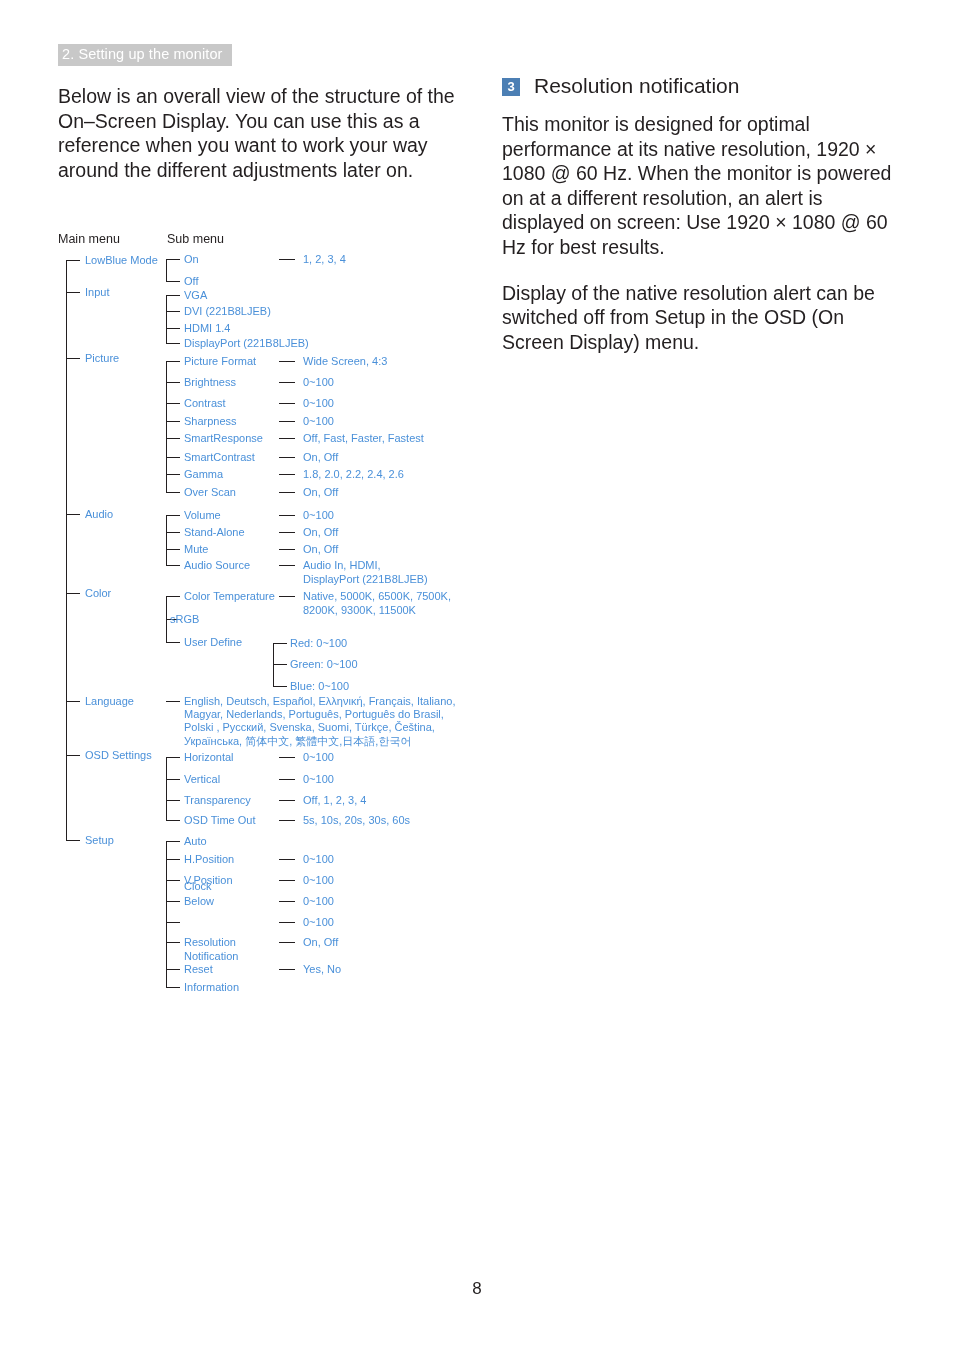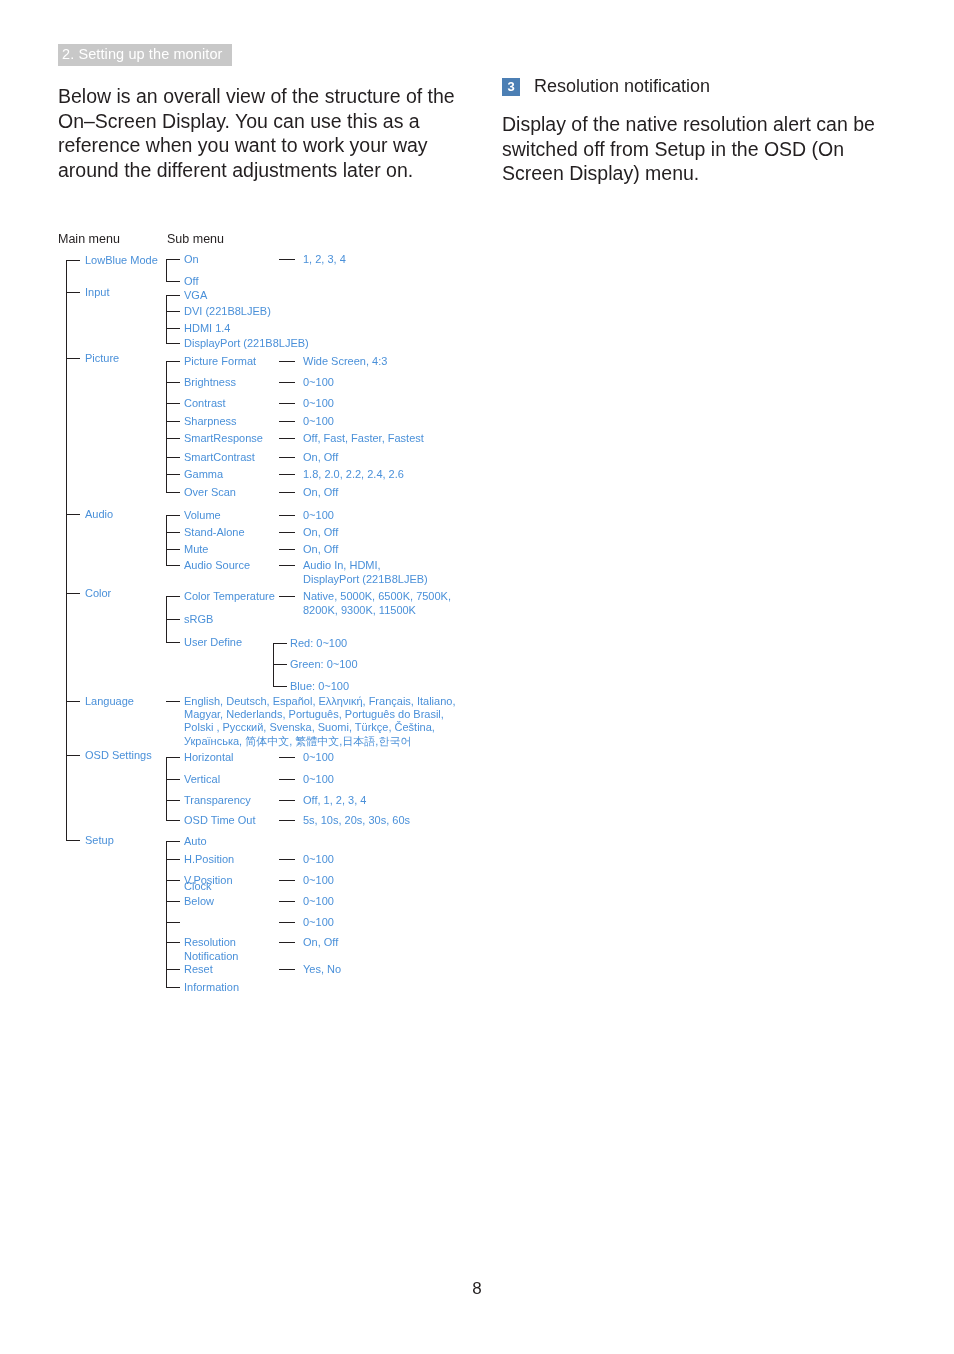--- a/index.html
+++ b/index.html
@@ -75,21 +75,21 @@
     font-size: 13px;
     line-height: 17px;
     font-weight: bold;
     width: 18px;
     height: 18px;
     text-align: center;
     margin-top: 6px;
     flex: 0 0 auto;
   }
   .num-title {
-    font-size: 18px;
+    font-size: 21px;
     line-height: 28px;
     font-weight: normal;
   }
 
   
   .tree {
     position: absolute;
     left: 58px;
     top: 234px;
     width: 450px;
@@ -140,20 +140,21 @@
 
 <div class="col-left">
   <p class="body-text">Below is an overall view of the structure of the On–Screen Display. You can use this as a reference when you want to work your way around the different adjustments later on.</p>
 </div>
 
 <div class="col-right">
   <div class="num-heading">
     <span class="num-badge">3</span>
     <span class="num-title">Resolution notification</span>
   </div>
+  <p class="body-text tight">This monitor is designed for optimal performance at its native resolution, 1920 × 1080 @ 60 Hz. When the monitor is powered on at a different resolution, an alert is displayed on screen: Use 1920 × 1080 @ 60 Hz for best results.</p>
   <p class="body-text">Display of the native resolution alert can be switched off from Setup in the OSD (On Screen Display) menu.</p>
 </div>
 
 <div class="tree">
   <div class="tree-head" style="left:0px; top:-2px;">Main menu</div>
   <div class="tree-head" style="left:109px; top:-2px;">Sub menu</div>
   <div id="tree-render">
       <div class="vline" style="left:8px; top:26px; height:580px;"></div>
       <div class="hline" style="left:8px; top:26px; width:14px;"></div>
       <div class="t-main" style="left:27px; top:20px;">LowBlue Mode</div>
@@ -238,21 +239,21 @@
       <div class="t-val wrap" style="left:245px; top:309px; width:200px;">On, Off</div>
       <div class="hline" style="left:108px; top:331px; width:14px;"></div>
       <div class="t-sub" style="left:126px; top:325px;">Audio Source</div>
       <div class="hline" style="left:221px; top:331px; width:16px;"></div>
       <div class="t-val wrap" style="left:245px; top:325px; width:200px;">Audio In, HDMI,<br>DisplayPort (221B8LJEB)</div>
       <div class="hline" style="left:108px; top:362px; width:14px;"></div>
       <div class="t-sub" style="left:126px; top:356px;">Color Temperature</div>
       <div class="hline" style="left:221px; top:362px; width:16px;"></div>
       <div class="t-val wrap" style="left:245px; top:356px; width:200px;">Native, 5000K, 6500K, 7500K,<br>8200K, 9300K, 11500K</div>
       <div class="hline" style="left:108px; top:385px; width:14px;"></div>
-      <div class="t-sub" style="left:126px; top:379px;">sRGB</div>
+      <div class="t-sub" style="left:112px; top:379px;">sRGB</div>
       <div class="hline" style="left:108px; top:408px; width:14px;"></div>
       <div class="t-sub" style="left:126px; top:402px;">User Define</div>
       <div class="hline" style="left:108px; top:523px; width:14px;"></div>
       <div class="t-sub" style="left:126px; top:517px;">Horizontal</div>
       <div class="hline" style="left:221px; top:523px; width:16px;"></div>
       <div class="t-val wrap" style="left:245px; top:517px; width:200px;">0~100</div>
       <div class="hline" style="left:108px; top:545px; width:14px;"></div>
       <div class="t-sub" style="left:126px; top:539px;">Vertical</div>
       <div class="hline" style="left:221px; top:545px; width:16px;"></div>
       <div class="t-val wrap" style="left:245px; top:539px; width:200px;">0~100</div>

